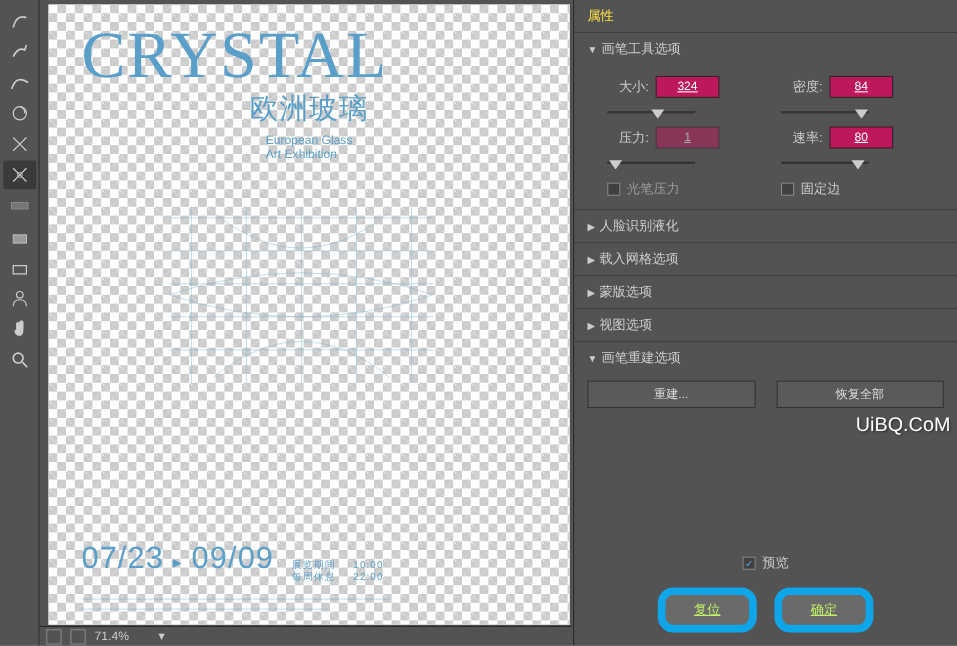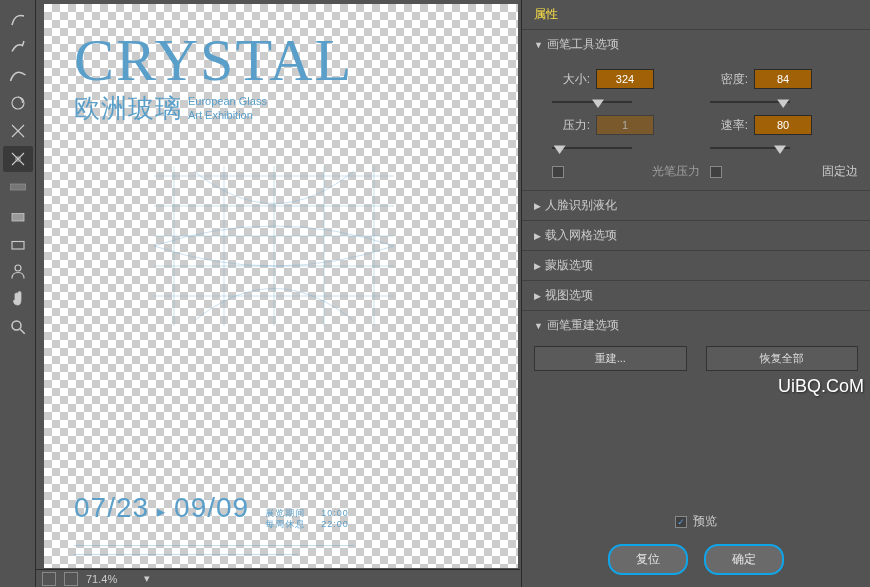--- a/index.html
+++ b/index.html
@@ -12,23 +12,23 @@
 
 .canvas { position: absolute; left: 44px; top: 4px; width: 474px; height: 564px; background-image: 
   linear-gradient(45deg, #ccc 25%, transparent 25%), 
   linear-gradient(-45deg, #ccc 25%, transparent 25%), 
   linear-gradient(45deg, transparent 75%, #ccc 75%), 
   linear-gradient(-45deg, transparent 75%, #ccc 75%);
   background-size: 16px 16px;
   background-position: 0 0, 0 8px, 8px -8px, -8px 0px;
   background-color: #fff;
 }
-.poster-content { position: relative; width: 100%; height: 100%; padding: 22px 30px; color: #5a9fc9; }
+.poster-content { position: relative; width: 100%; height: 100%; padding: 12px 30px; color: #5a9fc9; }
 .title-crystal { font-size: 60px; font-weight: 300; letter-spacing: 2px; font-family: Georgia, serif; }
-.subtitle-row { display: flex; align-items: center; gap: 6px; margin-top: -4px; }
+.subtitle-row { display: flex; align-items: center; gap: 6px; margin-top: -4px; flex-direction: column; }
 .sub-cn { font-size: 26px; font-family: "SimSun", serif; letter-spacing: 1px; }
 .sub-cn-big { font-size: 38px; font-family: "SimSun", serif; font-weight: bold; }
 .sub-en { font-size: 11px; line-height: 1.2; font-family: Georgia, serif; }
 .wireframe { margin-top: 30px; width: 280px; height: 180px; margin-left: 60px; }
 .wireframe line, .wireframe path { stroke: #7db3d4; stroke-width: 0.7; fill: none; opacity: 0.6; }
 .dates { position: absolute; bottom: 38px; left: 30px; font-size: 28px; font-family: Georgia, serif; letter-spacing: 1px; }
 .date-info { font-size: 9px; display: inline-block; vertical-align: middle; margin-left: 8px; line-height: 1.2; margin-top: 17px; }
 .bottom-text { position: absolute; bottom: 10px; left: 30px; right: 30px; font-size: 7px; line-height: 1.3; opacity: 0.7; }
 
 .statusbar { position: absolute; left: 36px; bottom: 0; width: 484px; height: 18px; background: #535353; border-top: 1px solid #2a2a2a; display: flex; align-items: center; padding: 0 6px; color: #ccc; font-size: 11px; gap: 8px; }
@@ -36,34 +36,34 @@
 .zoom-val { min-width: 50px; }
 
 .panel { position: absolute; right: 0; top: 0; width: 349px; height: 100%; background: #535353; border-left: 1px solid #2a2a2a; color: #ccc; font-size: 12px; }
 .panel-title { padding: 6px 12px; font-size: 12px; color: #fde047; }
 .section { border-top: 1px solid #404040; }
 .sec-head { padding: 6px 12px; cursor: pointer; display: flex; align-items: center; gap: 4px; }
 .tri { font-size: 9px; }
 .sec-body { padding: 4px 12px 10px 30px; }
 .row { display: flex; align-items: center; margin: 6px 0; gap: 6px; }
 .label { width: 38px; text-align: right; color: #ccc; }
-.val-box { width: 58px; height: 20px; background: #a16207; border: 1px solid #2a2a2a; color: #fff; text-align: center; font-size: 11px; padding: 2px; }
+.val-box { width: 58px; height: 20px; background: #be185d; border: 1px solid #2a2a2a; color: #fff; text-align: center; font-size: 11px; padding: 2px; text-decoration: underline; }
 .slider { position: relative; width: 80px; height: 14px; }
 .slider-track { position: absolute; top: 6px; width: 100%; height: 2px; background: #333; }
 .slider-thumb { position: absolute; top: 1px; width: 12px; height: 12px; background: #ccc; clip-path: polygon(50% 100%, 0 30%, 100% 30%); }
-.chk { display: flex; align-items: center; gap: 6px; justify-content: space-between; }
+.chk { display: flex; align-items: center; gap: 6px; }
 .chkbox { width: 12px; height: 12px; border: 1px solid #888; background: #404040; display: flex; align-items: center; justify-content: center; font-size: 9px; color: #5aa3e8; }
 .two-col { display: flex; gap: 10px; }
 .col { flex: 1; }
 .btn-row { display: flex; gap: 19px; padding: 6px 12px; }
 .btn { flex: 1; background: #5a5a5a; border: 1px solid #333; color: #ddd; text-align: center; padding: 4px 0; font-size: 11px; cursor: pointer; }
 .footer { position: absolute; bottom: 12px; left: 0; right: 0; }
 .preview-row { display: flex; justify-content: center; align-items: center; gap: 6px; margin-bottom: 14px; }
 .footer-btns { display: flex; justify-content: center; gap: 16px; }
-.fbtn { background: #6a6a6a; border: 2px solid #0ea5e9; border-radius: 14px; padding: 5px 26px; color: #e5e5e5; font-size: 12px; cursor: pointer; }
+.fbtn { background: #6a6a6a; border: 7px solid #0ea5e9; border-radius: 14px; padding: 5px 26px; color: #bef264; font-size: 12px; cursor: pointer; text-decoration: underline; }
 
 .watermark { position: absolute; right: 6px; bottom: 190px; color: #fff; font-size: 18px; font-weight: normal; text-shadow: 1px 1px 2px rgba(0,0,0,0.5); pointer-events: none; }
 </style>
 </head>
 <body>
 
 <div class="toolbar">
   <div class="tool">
       <svg viewBox="0 0 24 24">
         <path d="M4 20 Q8 4 20 8" fill="none" stroke-width="2"></path>

